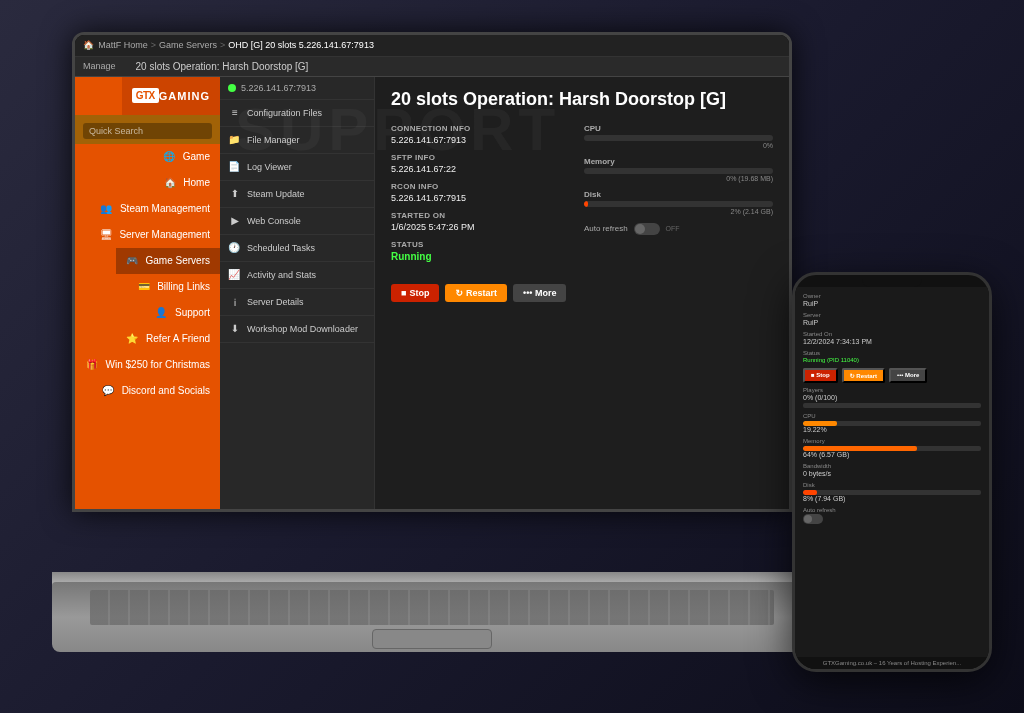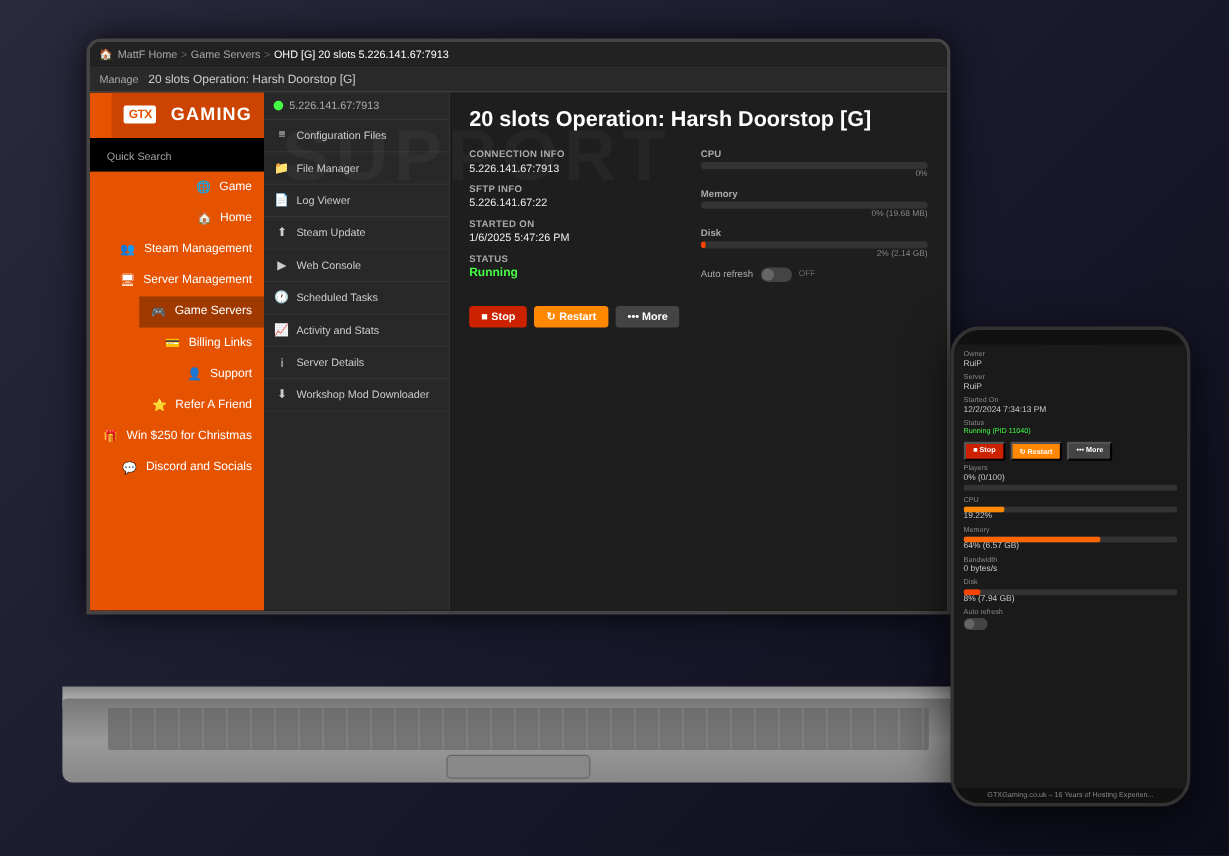--- a/index.html
+++ b/index.html
@@ -190,28 +190,28 @@
       border-radius: 2px;
       font-weight: 900;
       font-size: 10px;
       color: #e55200;
       letter-spacing: -0.5px;
     }
 
     .logo-text {
       color: #fff;
       font-weight: 700;
-      font-size: 15px;
-      margin-left: 12px;
+      font-size: 11px;
+      margin-left: 0;
       text-transform: uppercase;
       letter-spacing: 1px;
     }
 
     .quick-search {
-      background: #000000;
+      background: #a16207;
       padding: 5px 8px;
     }
 
     .quick-search input {
       width: 100%;
       background: rgba(0,0,0,0.3);
       border: none;
       border-radius: 3px;
       padding: 3px 6px;
       color: #fff;
@@ -574,21 +574,21 @@
           <div class="breadcrumb-bar">
             <span class="home-icon">🏠</span>
             <span>MattF Home</span>
             <span class="sep">&gt;</span>
             <span>Game Servers</span>
             <span class="sep">&gt;</span>
             <span class="current">OHD [G] 20 slots 5.226.141.67:7913</span>
           </div>
 
           <div class="tab-bar">
-            <span style="color:#aaa;font-size:9px;margin-right:8px;">Manage</span>
+            <span style="color:#aaa;font-size:9px;margin-right:20px;">Manage</span>
             <span class="tab-label">20 slots Operation: Harsh Doorstop [G]</span>
           </div>
 
           <div class="main-content">
 
             <div class="sidebar">
               <div class="sidebar-logo">
                 <div class="logo-box">GTX</div>
                 <div class="logo-text">gaming</div>
               </div>
@@ -689,20 +689,24 @@
               <div class="info-grid">
 
                 <div>
                   <div class="info-section">
                     <div class="info-label">Connection Info</div>
                     <div class="info-value">5.226.141.67:7913</div>
                   </div>
                   <div class="info-section">
                     <div class="info-label">SFTP Info</div>
                     <div class="info-value">5.226.141.67:22</div>
+                  </div>
+                  <div class="info-section">
+                    <div class="info-label">RCON Info</div>
+                    <div class="info-value">5.226.141.67:7915</div>
                   </div>
                   <div class="info-section">
                     <div class="info-label">Started On</div>
                     <div class="info-value">1/6/2025 5:47:26 PM</div>
                   </div>
                   <div class="info-section">
                     <div class="info-label">Status</div>
                     <div class="status-running">Running</div>
                   </div>
                 </div>

